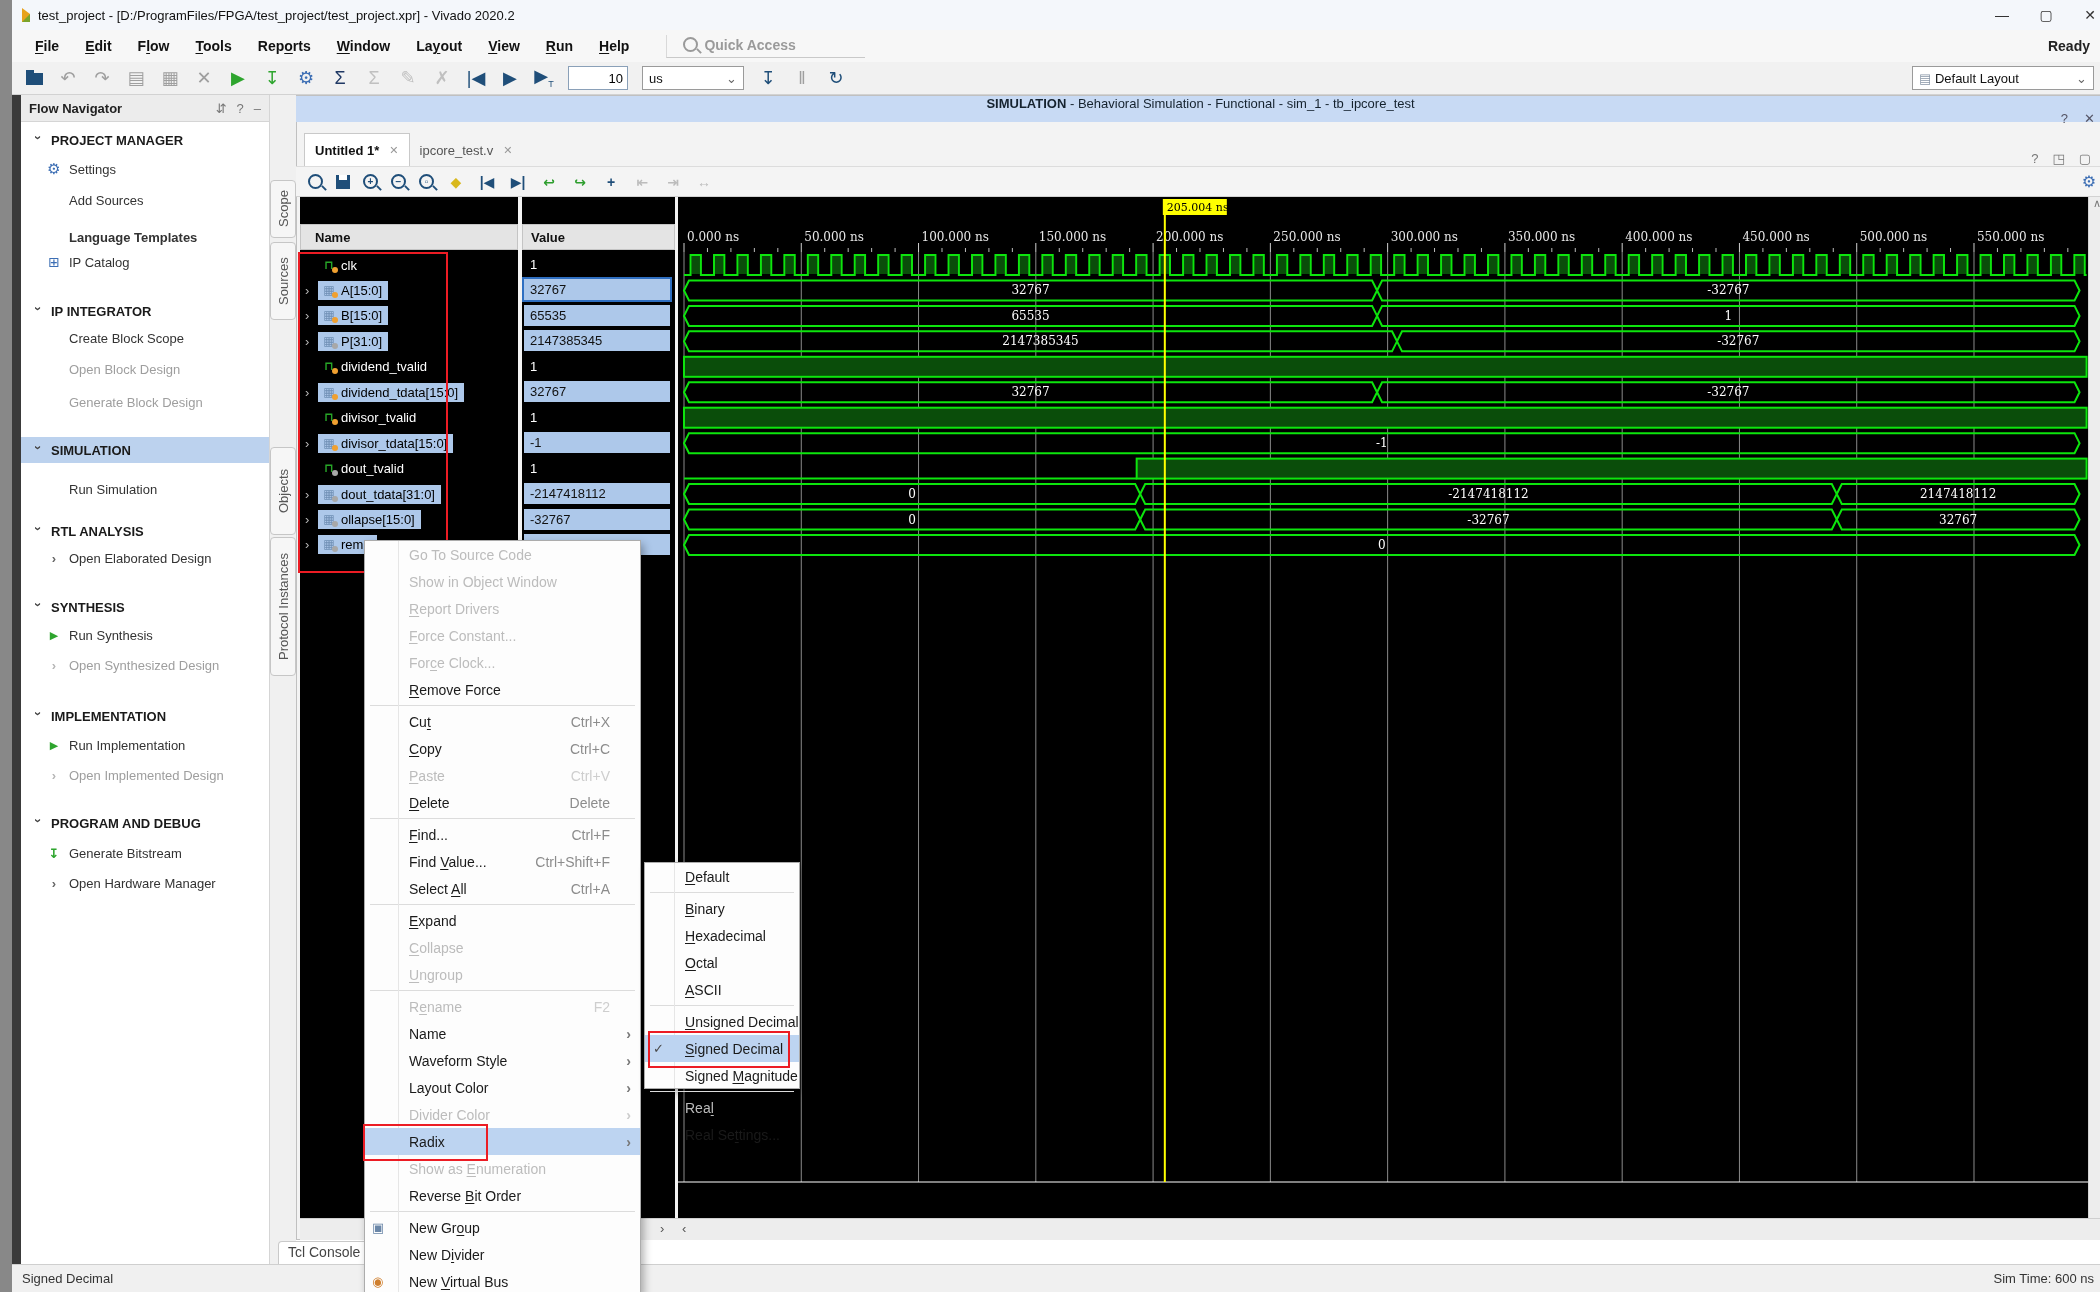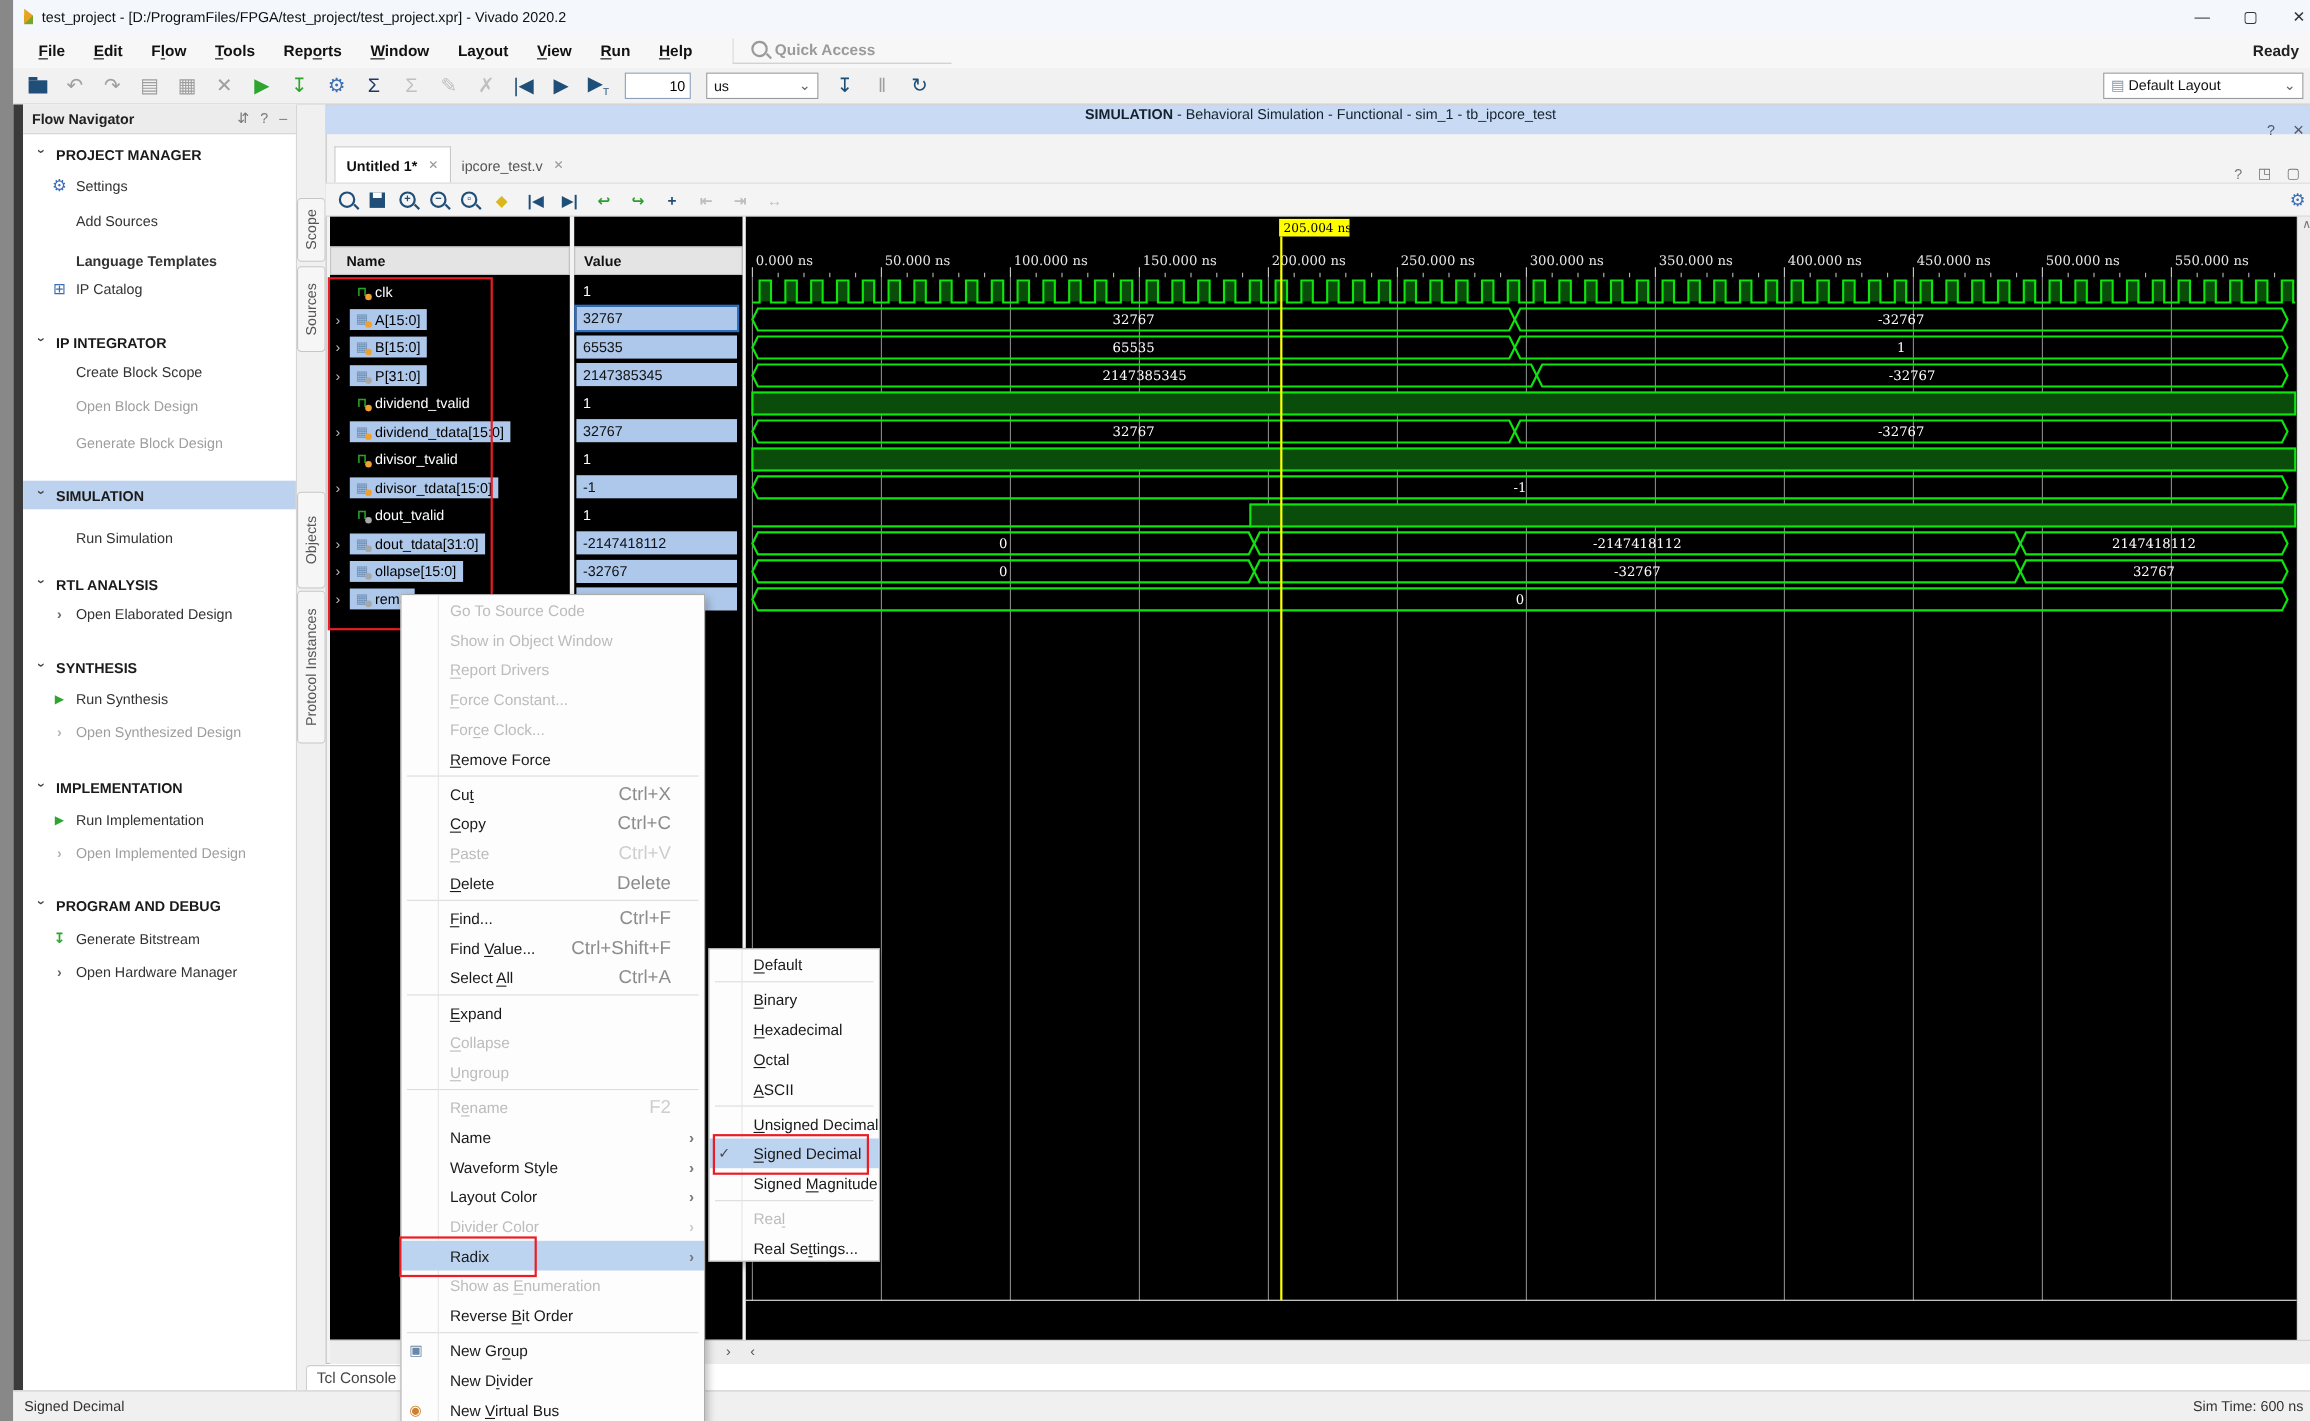--- a/index.html
+++ b/index.html
@@ -99,28 +99,28 @@
        display:flex;align-items:center;padding:0 10px;box-sizing:border-box;color:#333;z-index:10;}
   #statusbar .right{margin-left:auto;margin-right:8px;}
 
   
   #ctxmenu{left:352px;top:540px;width:277px;height:754px;background:#fdfdfd;border:1px solid #acacac;
        box-shadow:3px 4px 8px rgba(0,0,0,.3);z-index:50;box-sizing:border-box;}
   #ctxmenu::before{content:"";position:absolute;left:33px;top:0;bottom:0;width:1px;background:#e6e6e6;}
   .cm-row{height:27px;display:flex;align-items:center;padding-left:44px;position:relative;font-size:14px;color:#1a1a1a;}
   .cm-row.hl{background:#bdd4f1;}
   .cm-row.dis{color:#bcbcbc;}
-  .cm-sc{margin-left:auto;padding-right:30px;color:#8c8c8c;font-size:17px;}
+  .cm-sc{margin-left:auto;padding-right:30px;color:#8c8c8c;font-size:14px;}
   .cm-row.dis .cm-sc{color:#cecece;}
   .cm-arrow{position:absolute;right:9px;color:#777;font-weight:bold;}
   .cm-row.dis .cm-arrow{color:#ccc;}
   .cm-sep{height:1px;background:#dcdcdc;margin:2px 5px;}
   .cm-ico{position:absolute;left:7px;font-size:13px;}
   .cm-ico.group{color:#6b87a8;} .cm-ico.vbus{color:#cf7f2e;}
-  #radixmenu{left:632px;top:862px;width:156px;height:285px;background:#fdfdfd;border:1px solid #acacac;
+  #radixmenu{left:632px;top:862px;width:156px;height:227px;background:#fdfdfd;border:1px solid #acacac;
        box-shadow:3px 4px 8px rgba(0,0,0,.3);z-index:60;box-sizing:border-box;}
   #radixmenu::before{content:"";position:absolute;left:29px;top:0;bottom:0;width:1px;background:#e6e6e6;}
   .rm-row{height:27px;display:flex;align-items:center;padding-left:40px;position:relative;font-size:14px;color:#1a1a1a;}
   .rm-row.hl{background:#bdd4f1;}
   .rm-row.dis{color:#bcbcbc;}
   .rm-check{position:absolute;left:8px;color:#4a4a4a;font-size:13px;}
 
   .redbox{position:absolute;border:2px solid #ec1c24;background:transparent;}
 </style>
 </head>

